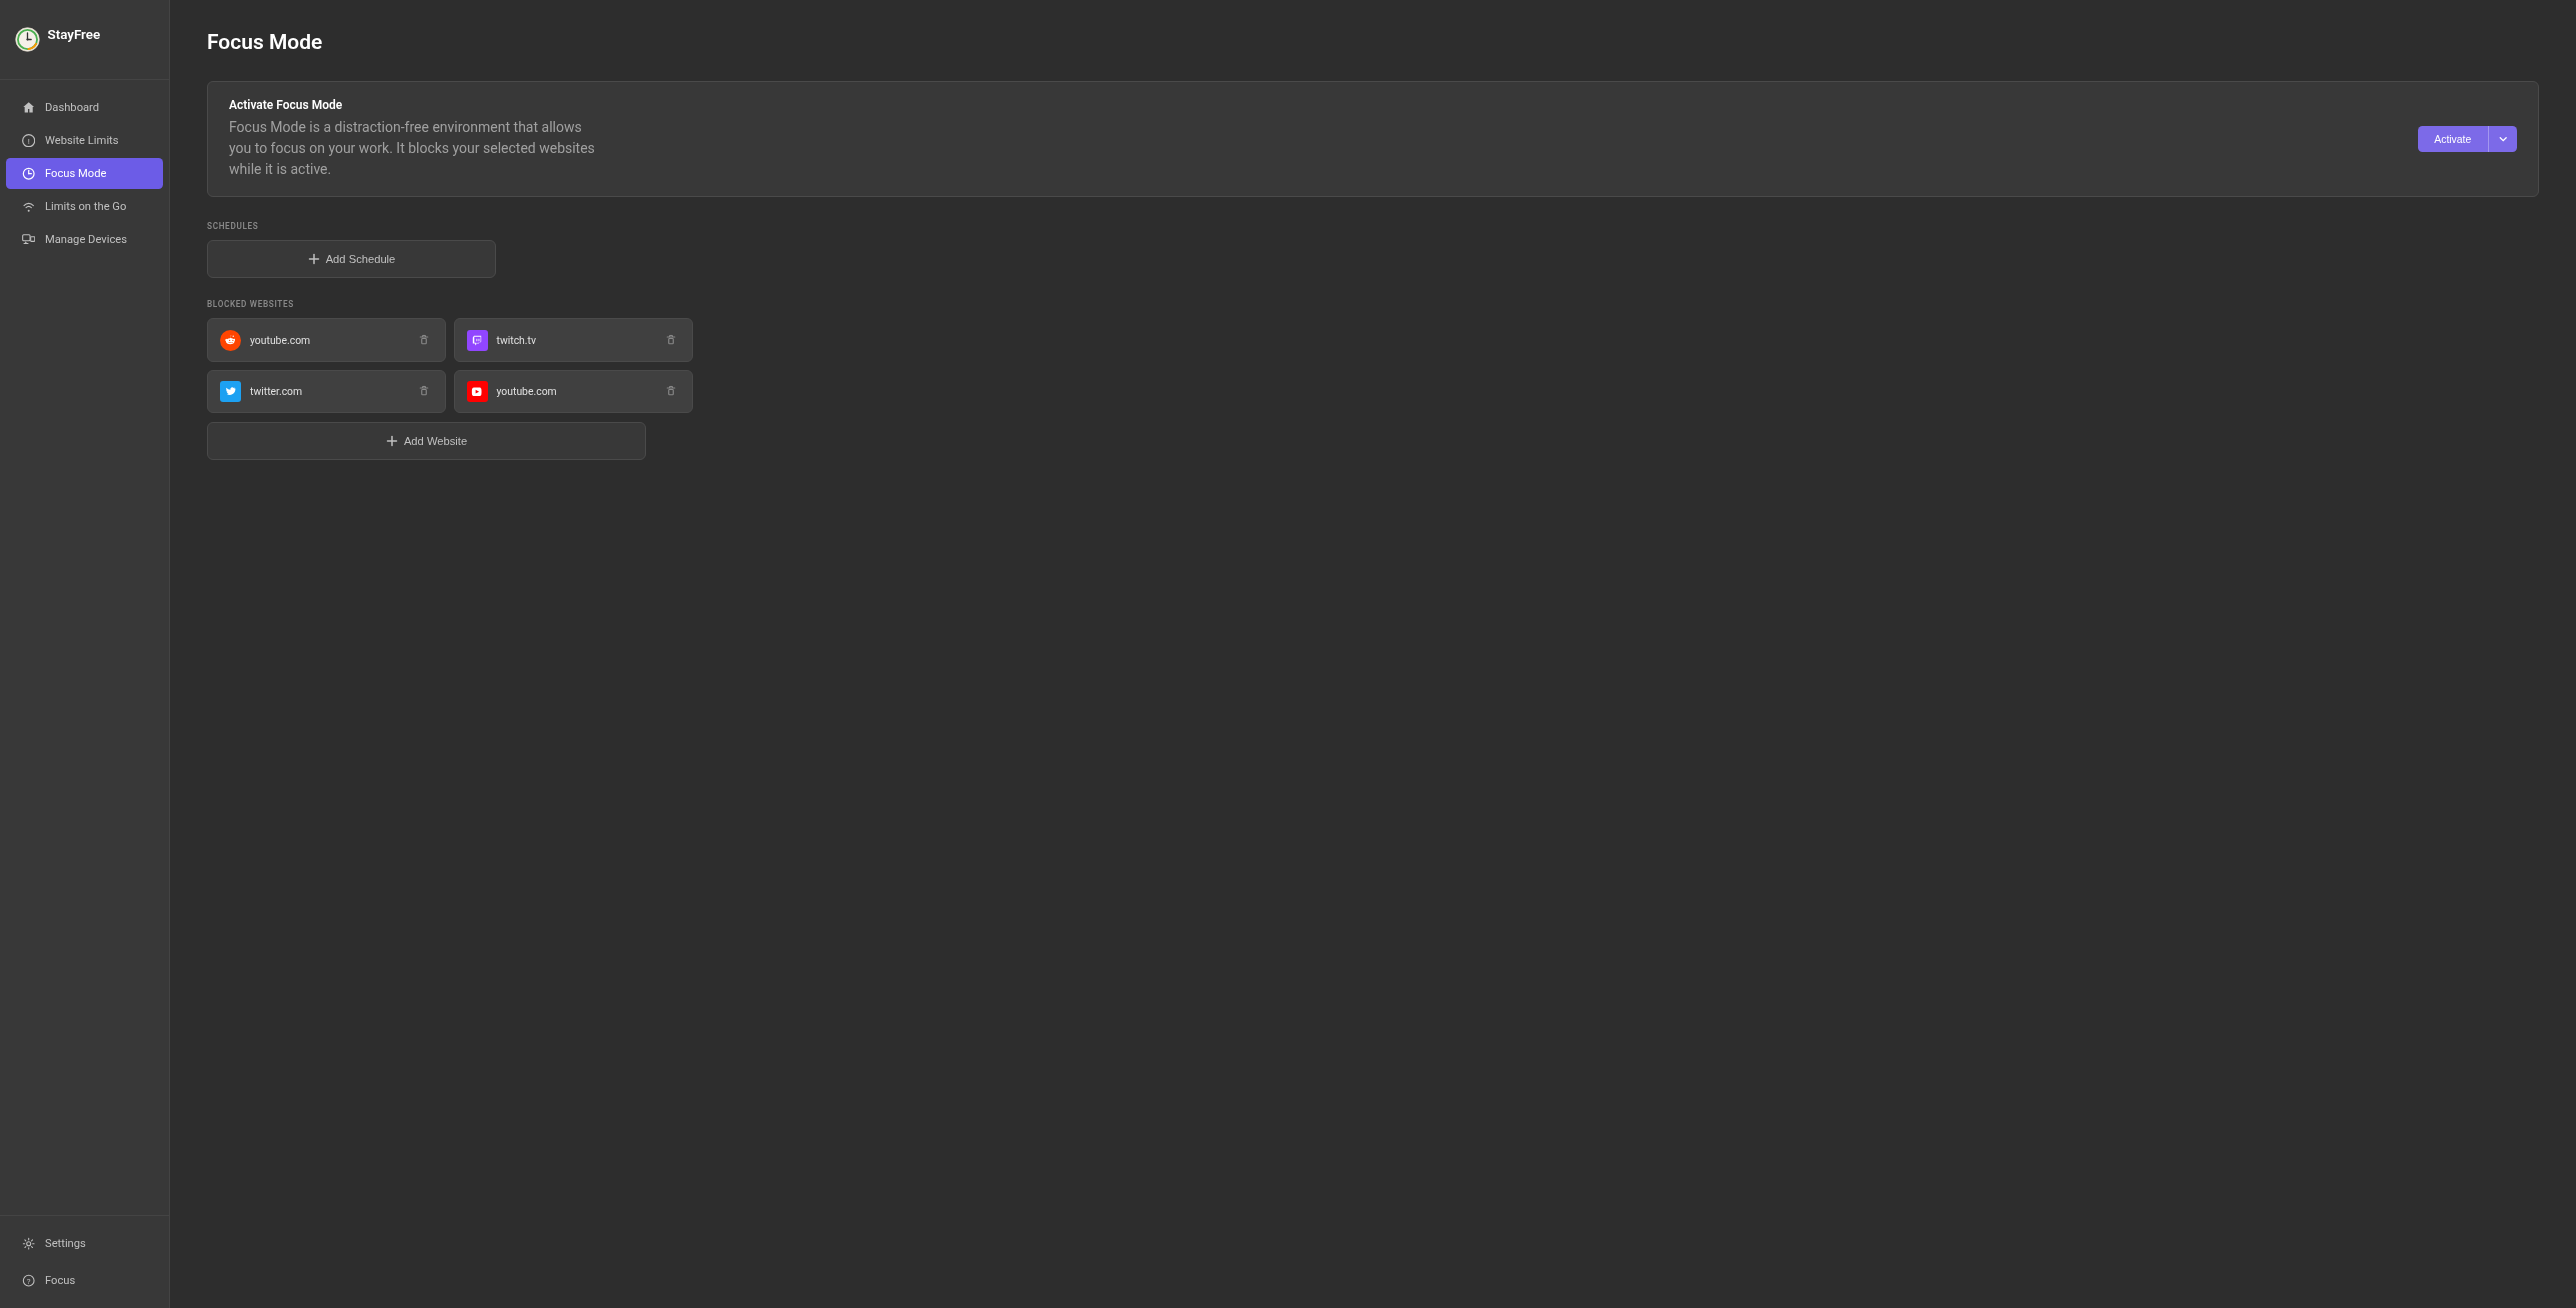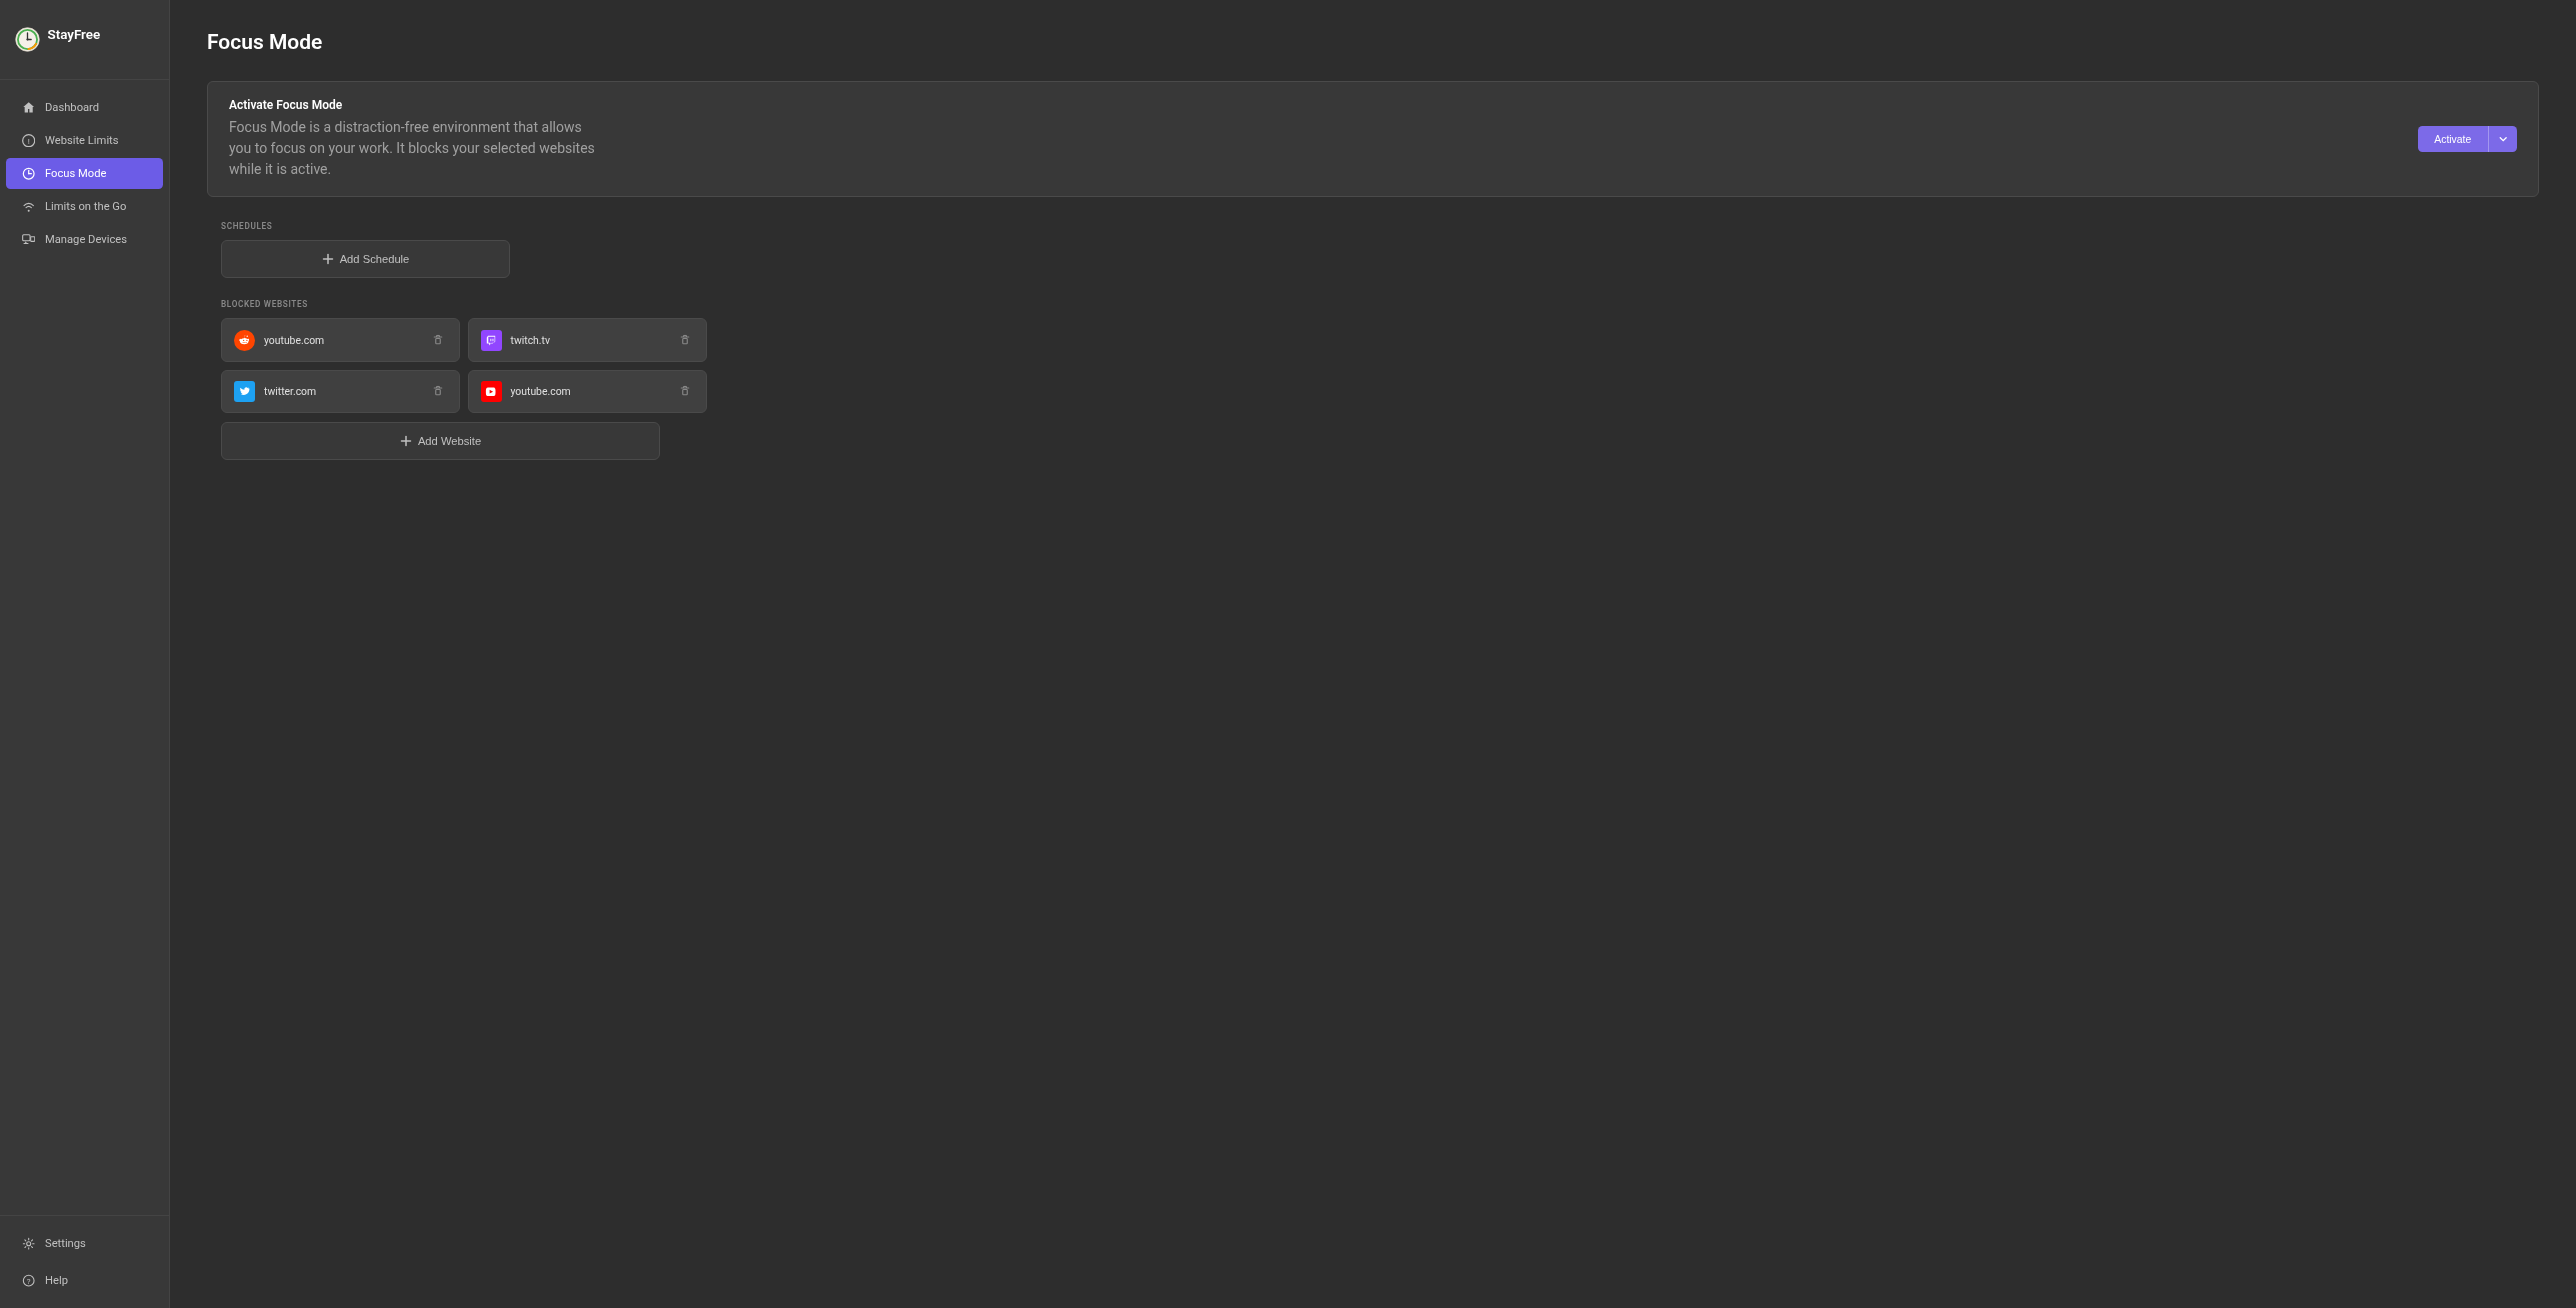--- a/index.html
+++ b/index.html
@@ -162,21 +162,20 @@
       font-size: 8.2px;
       font-weight: 600;
       letter-spacing: 0.08em;
       color: #888;
       margin-bottom: 9px;
       text-transform: uppercase;
     }
 
     .section {
       margin-bottom: 21px;
-      margin-left: 14px;
     }
 
     
     .add-schedule-btn {
       width: 289px;
       background: #383838;
       border: 0.7px solid #4a4a4a;
       border-radius: 6px;
       color: #c0c0c0;
       font-size: 11.2px;
@@ -390,21 +389,21 @@
       <span>Settings</span>
     </div>
 
     <div class="nav-item">
       <span class="nav-icon">
         <svg class="icon-svg" viewBox="0 0 20 20" xmlns="http://www.w3.org/2000/svg" style="font-size:15px">
           <circle cx="10" cy="10" r="8" fill="none" stroke="currentColor" stroke-width="1.6"></circle>
           <text x="10" y="15" text-anchor="middle" font-size="12" fill="currentColor">?</text>
         </svg>
       </span>
-      <span>Help</span>
+      <span>Focus</span>
     </div>
   </div>
 </aside>
 
 <main class="main">
   <h1 class="page-title">Focus Mode</h1>
 
   <div class="activate-card">
     <div class="activate-card-content">
       <h3>Activate Focus Mode</h3>

